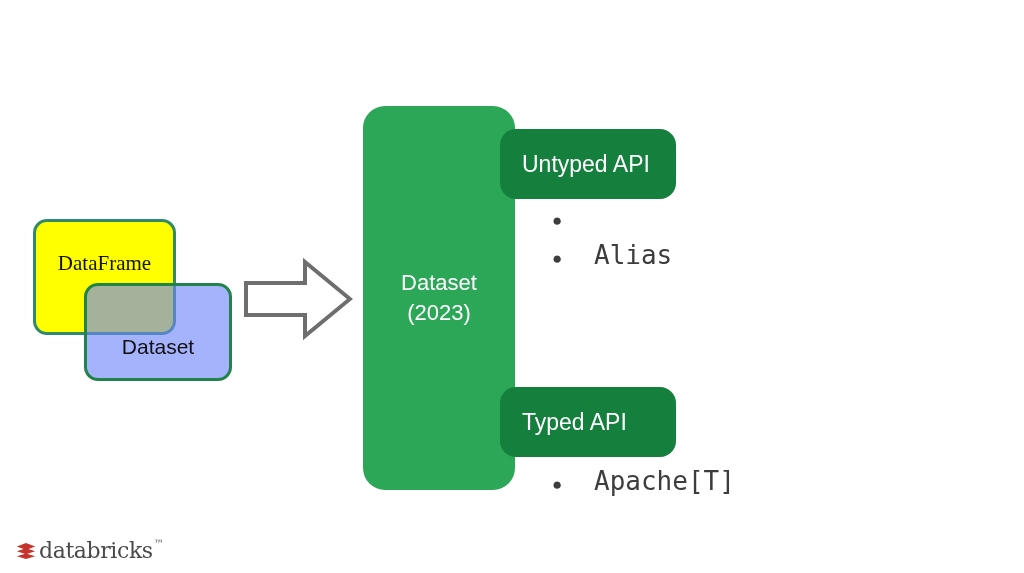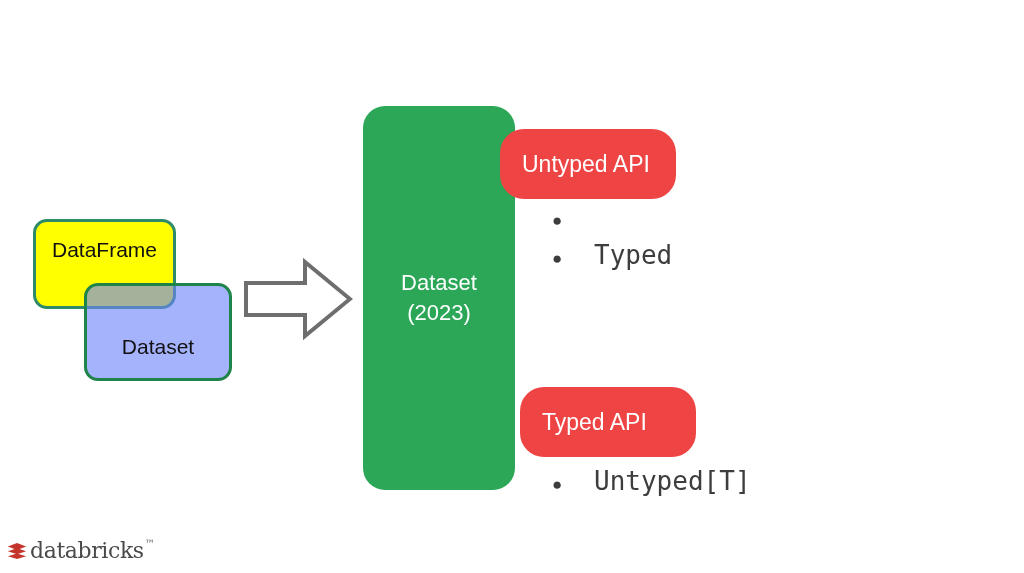--- a/index.html
+++ b/index.html
@@ -37,23 +37,24 @@
     box-sizing: border-box;
     border-radius: 14px;
     display: flex;
     align-items: center;
     justify-content: center;
   }
   #dataframe-box {
     left: 33px;
     top: 219px;
     width: 143px;
-    height: 90px;
+    height: 116px;
     background: #FFFF00;
     border: 3px solid #2E8B6A;
+    font-family: Liberation Serif, serif;
   }
   #dataframe-box .venn-label {
     font-size: 21px;
     color: #111111;
     position: relative;
     top: -14px;
   }
   #dataset-box {
     left: 84px;
     top: 283px;
@@ -94,41 +95,40 @@
     color: #ffffff;
   }
   #dataset-pillar .pillar-line {
     font-size: 22px;
     line-height: 30px;
   }
 
   
   .api-pill {
     position: absolute;
-    background: #ef4444;
-    border-radius: 24px;
+    background: #15803d;
+    border-radius: 16px;
     color: #ffffff;
     font-size: 23px;
     display: flex;
     align-items: center;
     padding-left: 22px;
     box-sizing: border-box;
   }
   #untyped-api-pill {
     left: 500px;
     top: 129px;
     width: 176px;
     height: 70px;
   }
   #typed-api-pill {
     left: 500px;
     top: 387px;
     width: 176px;
     height: 70px;
-    margin-left: 20px;
   }
 
   
   .bullet-list {
     position: absolute;
     margin: 0;
     padding: 0;
     list-style: none;
   }
   .bullet-list li {
@@ -146,21 +146,21 @@
     color: #3d3d3d;
     font-family: "Liberation Sans", sans-serif;
     font-size: 17px;
   }
   #untyped-bullets { left: 552px; top: 203px; }
   #typed-bullets   { left: 552px; top: 464px; }
 
   
   #databricks-logo {
     position: absolute;
-    left: 6px;
+    left: 15px;
     top: 538px;
     display: flex;
     align-items: center;
   }
   #databricks-mark {
     width: 22px;
     height: 22px;
     margin-right: 2px;
   }
   #databricks-wordmark {
@@ -204,32 +204,32 @@
   <div class="api-pill" id="untyped-api-pill">
     <span>Untyped API</span>
   </div>
 
   <ul class="bullet-list" id="untyped-bullets">
     <li>
       <span class="bullet-dot">●</span>
     </li>
     <li>
       <span class="bullet-dot">●</span>
-      <span>Typed</span>
+      <span>Alias</span>
     </li>
   </ul>
 
   <div class="api-pill" id="typed-api-pill">
     <span>Typed API</span>
   </div>
 
   <ul class="bullet-list" id="typed-bullets">
     <li>
       <span class="bullet-dot">●</span>
-      <span>Untyped[T]</span>
+      <span>Apache[T]</span>
     </li>
   </ul>
 
   <div id="databricks-logo">
     <svg id="databricks-mark" viewBox="0 0 24 24">
       <path d="M12 3.2 L22 7.0 L12 10.8 L2 7.0 Z" fill="#C4342B"></path>
       <path d="M12 9.0 L22 12.3 L12 15.6 L2 12.3 Z" fill="#C4342B"></path>
       <path d="M12 14.6 L22 17.6 L12 20.6 L2 17.6 Z" fill="#C4342B"></path>
     </svg>
     <span id="databricks-wordmark">databricks</span>

